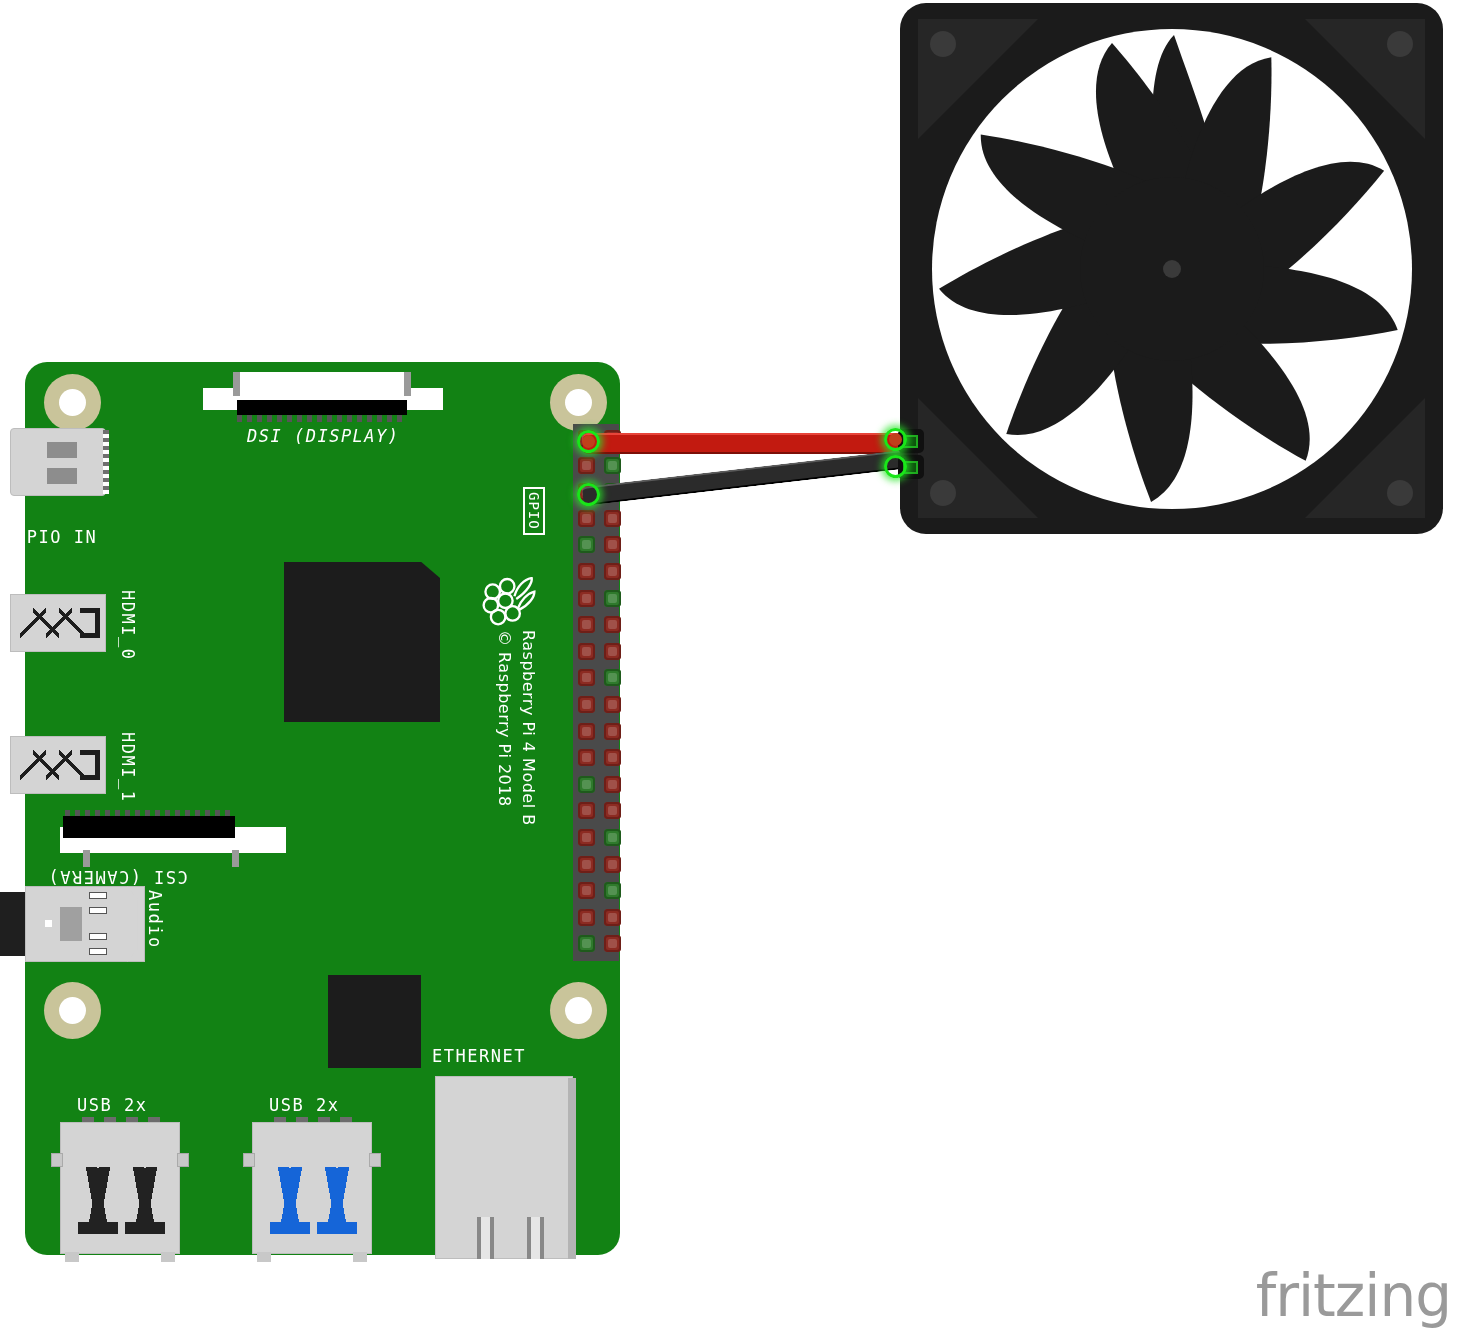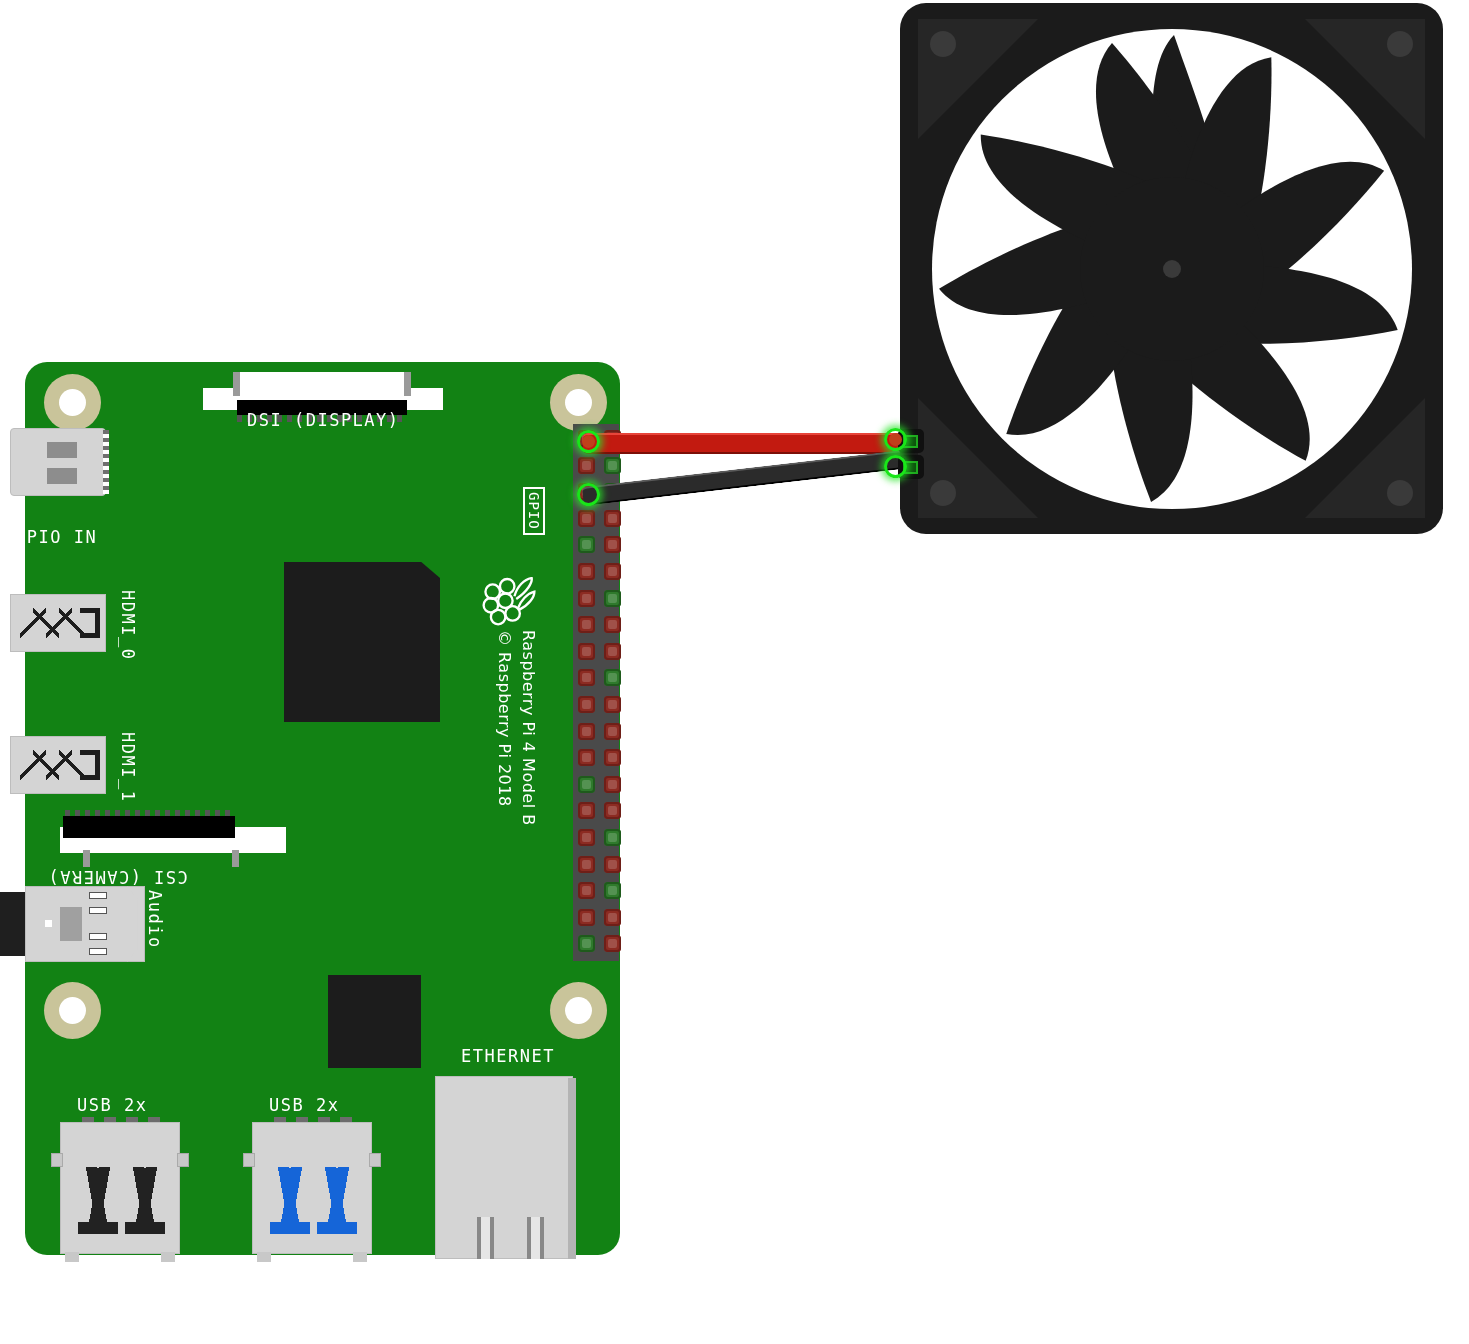--- a/index.html
+++ b/index.html
@@ -78,21 +78,21 @@
         <i style="width:27px;height:27px;"></i>
       </div>
 
     <div class="whitebar" style="left:178px;top:26px;width:240px;height:22px;"></div>
     <div class="whitebar" style="left:208px;top:10px;width:178px;height:20px;"></div>
     <div class="graybar" style="left:208px;top:10px;width:7px;height:24px;"></div>
     <div class="graybar" style="left:379px;top:10px;width:7px;height:24px;"></div>
     <div class="blackbar" style="left:212px;top:38px;width:170px;height:16px;"></div>
     <div style="position:absolute;left:212px;top:53px;width:170px;height:7px;
                 background:repeating-linear-gradient(90deg,#555 0 5px,#128214 5px 10px);"></div>
-    <div class="silk" style="left:222px;top:48px;">DSI (DISPLAY)</div>
+    <div class="silk" style="left:222px;top:64px;font-style:italic;">DSI (DISPLAY)</div>
 
     <div class="metal" style="left:-15px;top:66px;width:96px;height:68px;border-radius:4px;"></div>
     <div style="position:absolute;left:22px;top:80px;width:30px;height:16px;background:#8d8d8d;"></div>
     <div style="position:absolute;left:22px;top:106px;width:30px;height:16px;background:#8d8d8d;"></div>
     <div style="position:absolute;left:78px;top:68px;width:6px;height:64px;
                 background:repeating-linear-gradient(180deg,#6f6f6f 0 4px,#fff 4px 8px);"></div>
     <div class="silk" style="left:-10px;top:165px;">GPIO IN</div>
 
     <div class="metal" style="left:-15px;top:232px;width:96px;height:58px;"></div>
     <div style="position:absolute;left:-5px;top:244px;width:70px;height:34px;
@@ -172,21 +172,21 @@
     <div style="position:absolute;left:232px;top:890px;width:14px;height:10px;background:#c8c8c8;"></div>
     <div style="position:absolute;left:328px;top:890px;width:14px;height:10px;background:#c8c8c8;"></div>
     <div class="silk" style="left:244px;top:733px;">USB 2x</div>
 
     <div class="metal" style="left:410px;top:714px;width:138px;height:183px;"></div>
     <div style="position:absolute;left:452px;top:855px;width:17px;height:42px;
                 background:linear-gradient(90deg,#888 0 4px,#e6e6e6 4px 13px,#888 13px 17px);"></div>
     <div style="position:absolute;left:502px;top:855px;width:17px;height:42px;
                 background:linear-gradient(90deg,#888 0 4px,#e6e6e6 4px 13px,#888 13px 17px);"></div>
     <div style="position:absolute;left:543px;top:716px;width:8px;height:181px;background:#b4b4b4;"></div>
-    <div class="silk" style="left:436px;top:684px;">ETHERNET</div>
+    <div class="silk" style="left:407px;top:684px;">ETHERNET</div>
 
     <div style="position:absolute;left:455px;top:215px;width:58px;height:62px;">
       <svg viewBox="0 0 64 68" width="58" height="62" aria-hidden="true">
         <g fill="none" stroke="#ffffff" stroke-width="2.6">
           <circle cx="14" cy="16" r="8"></circle>
             <circle cx="30" cy="10" r="8"></circle>
           <circle cx="12" cy="31" r="8"></circle>
             <circle cx="28" cy="26" r="8"></circle>
           <circle cx="20" cy="44" r="8"></circle>
             <circle cx="36" cy="40" r="8"></circle>
@@ -377,14 +377,15 @@
     <div class="fan-term" style="left:-2px;top:426px;width:26px;height:24px;"></div>
     <div class="fan-term" style="left:-2px;top:452px;width:26px;height:24px;"></div>
     <div class="fan-pinout" style="left:3px;top:432px;width:15px;height:13px;"></div>
     <div class="fan-pinout" style="left:3px;top:458px;width:15px;height:13px;"></div>
   </div>
 
   <div class="ring" style="left:884px;top:428px;"></div>
   <div class="ringdot" style="left:889px;top:433px;"></div>
   <div class="ring" style="left:884px;top:455px;"></div>
 
+  <div class="fritzing">fritzing</div>
 
 </div>
 
 </body></html>

